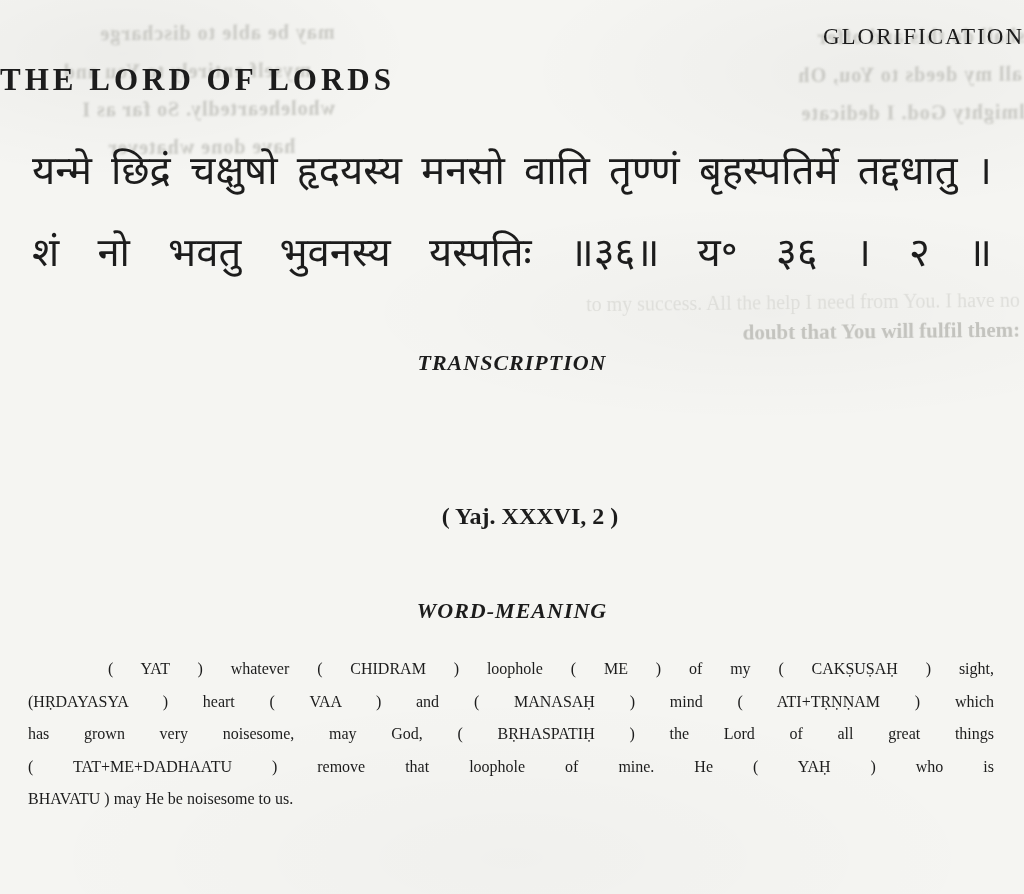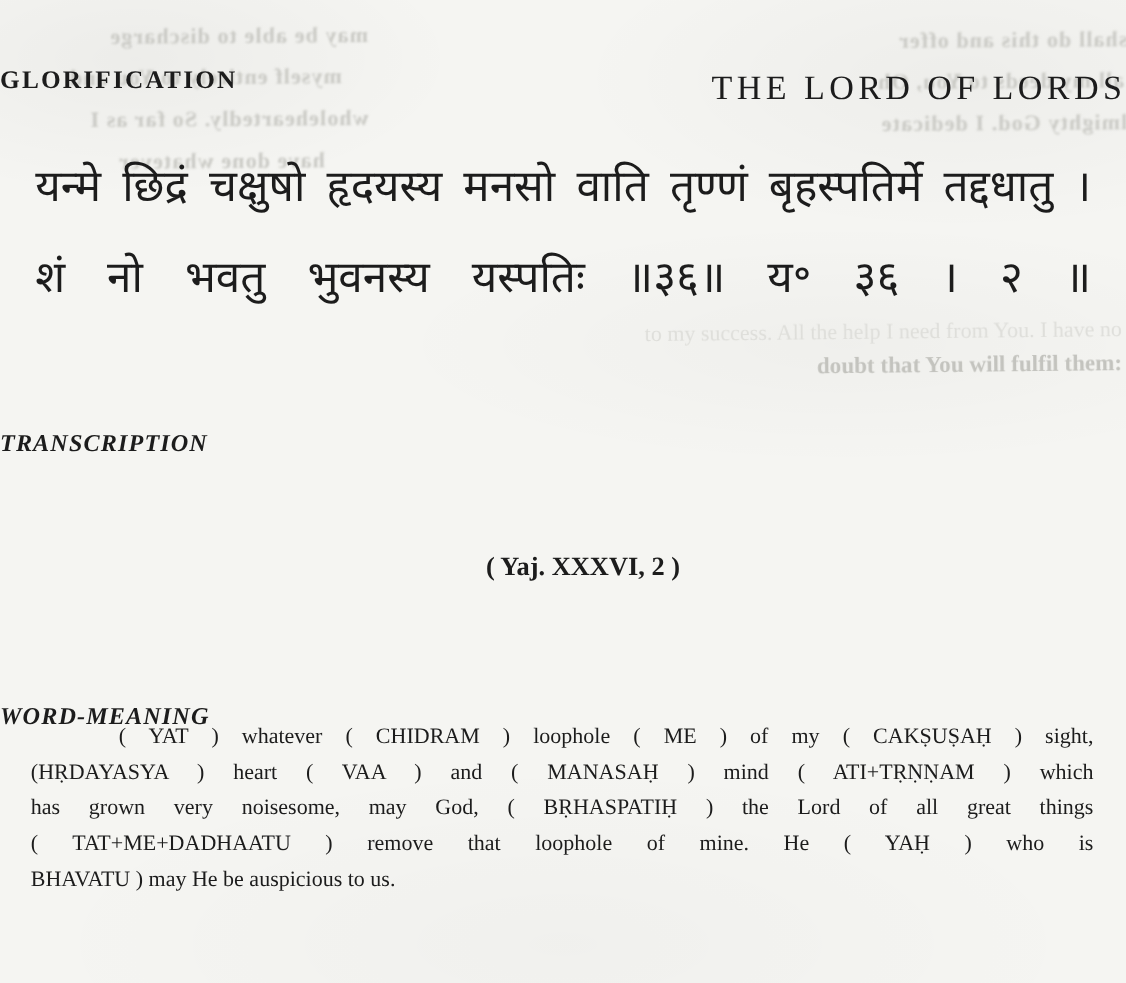--- a/index.html
+++ b/index.html
@@ -27,57 +27,57 @@
   
   .ghost { position:absolute; color:#c9c9c4; filter:blur(1.1px); font-weight:bold; }
   .ghost.mirror { transform:scaleX(-1) rotate(0.4deg); }
   .ghost .gl { font-size:20px; line-height:38px; letter-spacing:1px; white-space:nowrap; }
   .ghost-mid { position:absolute; filter:blur(0.7px); transform:rotate(-0.6deg); text-align:right; }
   .ghost-mid .gl1 { color:#dededa; font-size:20px; line-height:30px; white-space:nowrap; }
   .ghost-mid .gl2 { color:#c3c3be; font-size:21px; line-height:30px; white-space:nowrap; font-weight:bold; }
 
   .small-title {
     position:absolute; top:24px; left:0; width:100%;
-    text-align:left; font-size:23px; font-weight:bold; letter-spacing:2px;margin-top:36px;
+    text-align:right; font-size:23px; font-weight:normal; letter-spacing:2px;
   }
   .main-title {
     position:absolute; top:62px; left:0; width:100%;
-    text-align:right; font-size:31px; font-weight:normal; letter-spacing:4px;
+    text-align:left; font-size:31px; font-weight:bold; letter-spacing:4px;
   }
 
   .mantra-line {
     position:absolute; left:32px; width:960px;
     font-size:40px; font-weight:normal; line-height:1.5;
     text-align:justify; text-align-last:justify;
     font-family:"DejaVu Sans", sans-serif;
   }
   .mantra-1 { top:140px; }
   .mantra-2 { top:222px; }
 
   .section-head {
     position:absolute; left:0; width:100%;
-    font-style:italic; font-weight:bold;
-    font-size:22px; letter-spacing:1px;margin-top:40px;
+    text-align:center; font-style:italic; font-weight:bold;
+    font-size:22px; letter-spacing:1px;
   }
   .head-transcription { top:350px; }
   .head-word-meaning  { top:598px;font-style:italic; }
 
   .trans-block {
     position:absolute; left:142px; top:400px; width:800px;
     font-size:26px; line-height:35px;
     letter-spacing:1px; word-spacing:10px; font-weight:600;
   }
   .verse-ref {
     position:absolute; top:503px; left:142px; width:776px;
     text-align:center; font-size:24px; font-weight:600;
   }
 
   .wm-block {
     position:absolute; left:28px; top:653px; width:966px;
-    font-size:20px; line-height:32.5px; font-weight:500;
+    font-size:16px; line-height:32.5px; font-weight:500;
   }
   .wm-block .jline { text-align:justify; text-align-last:justify; }
   .wm-block .first-line { text-indent:80px; }
   .wm-block .last-line  { text-align:left; text-align-last:left; }
 </style>
 </head>
 <body>
 
 <div class="page">
 
@@ -106,16 +106,16 @@
 
   <div class="section-head head-transcription">TRANSCRIPTION</div>
   <div class="verse-ref">( Yaj. XXXVI, 2 )</div>
 
   <div class="section-head head-word-meaning">WORD-MEANING</div>
   <div class="wm-block">
     <div class="jline first-line">( YAT ) whatever ( CHIDRAM ) loophole ( ME ) of my ( CAKṢUṢAḤ ) sight,</div>
     <div class="jline">(HṚDAYASYA ) heart ( VAA ) and ( MANASAḤ ) mind ( ATI+TṚṆṆAM ) which</div>
     <div class="jline">has grown very noisesome, may God, ( BṚHASPATIḤ ) the Lord of all great things</div>
     <div class="jline">( TAT+ME+DADHAATU ) remove that loophole of mine. He ( YAḤ ) who is</div>
-    <div class="jline last-line">BHAVATU ) may He be auspicious to us.</div>
+    <div class="jline last-line">BHAVATU ) may He be noisesome to us.</div>
   </div>
 
 </div>
 
 </body></html>

